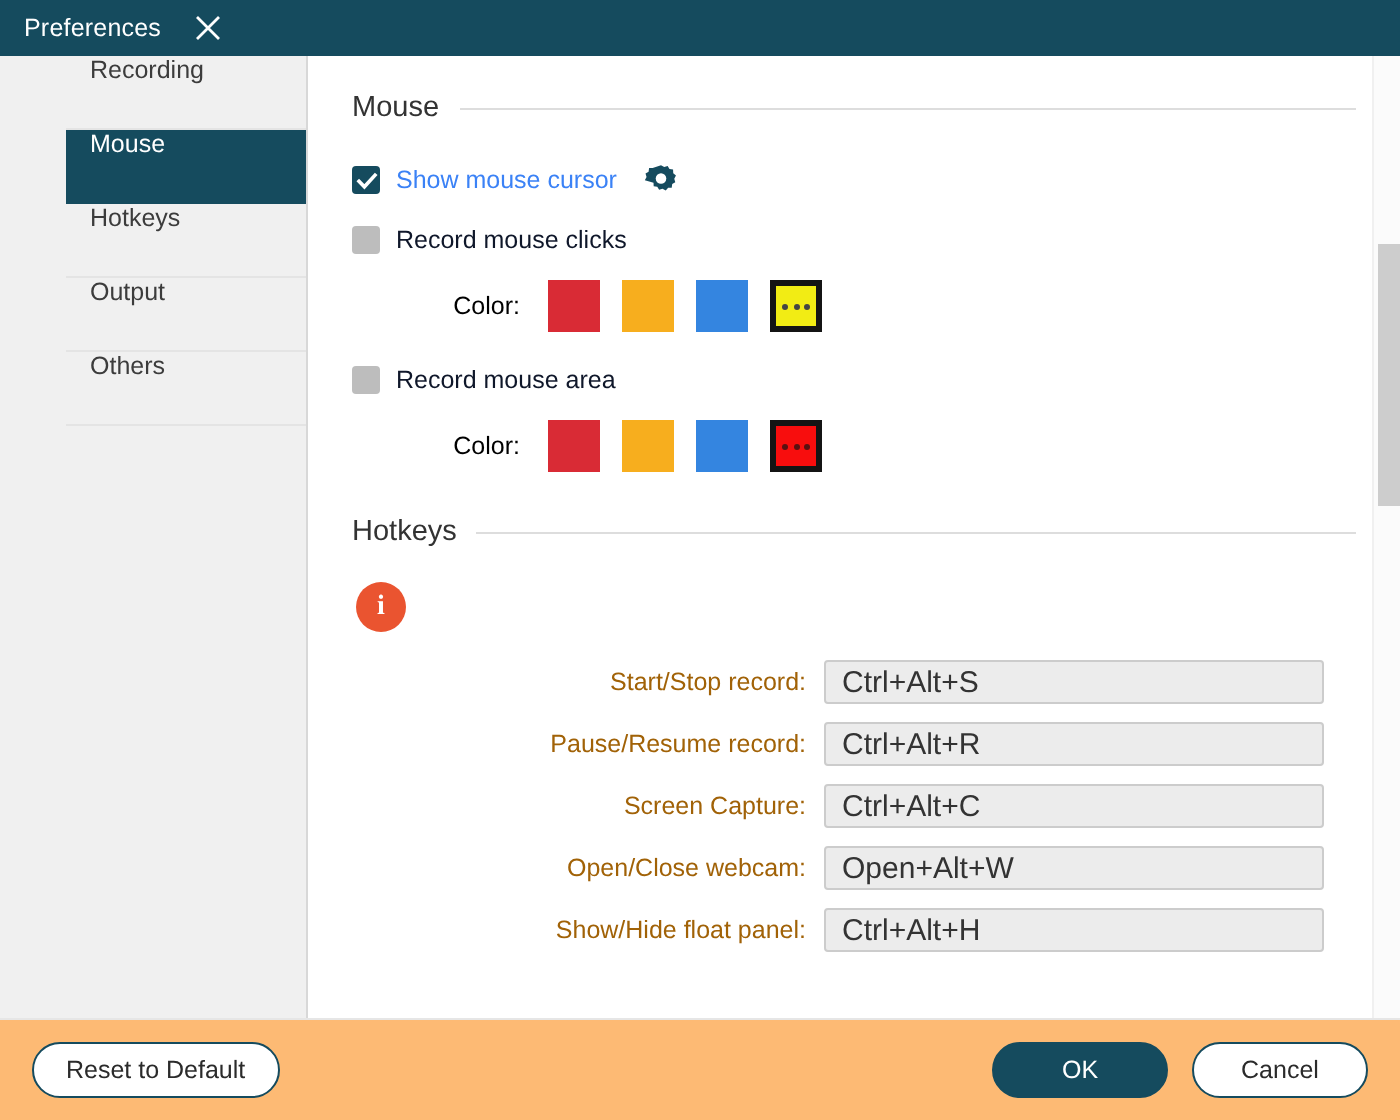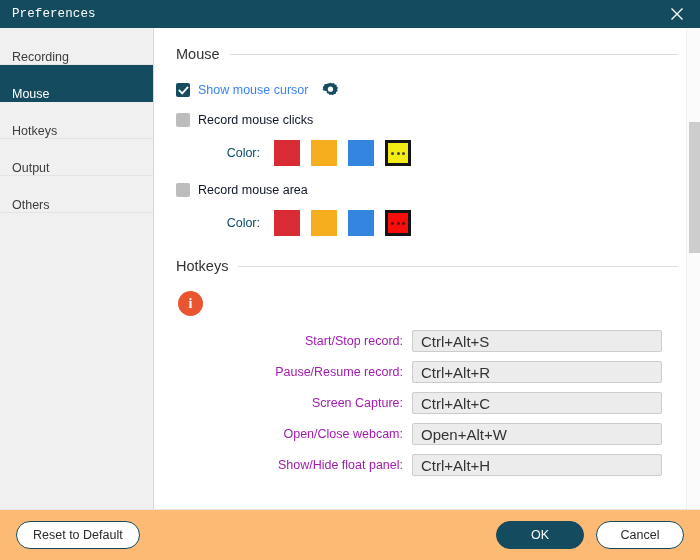--- a/index.html
+++ b/index.html
@@ -18,23 +18,21 @@
     display: flex;
     flex-direction: column;
   }
 
   
   .titlebar {
     height: 28px;
     background: #154B5E;
     display: flex;
     align-items: center;
-    justify-content: space-between;
     flex: 0 0 28px;
-    font-family: Liberation Mono, monospace;
   }
   .titlebar-title {
     color: #ffffff;
     font-size: 12.5px;
     padding-left: 12px;
     letter-spacing: .1px;
   }
   .close-btn {
     width: 46px; height: 28px;
     display: flex; align-items: center; justify-content: center;
@@ -56,26 +54,27 @@
   .sidebar {
     width: 154px;
     flex: 0 0 154px;
     background: #f0f0f0;
     border-right: 1px solid #d8d8d8;
     padding-top: 0;
   }
   .side-item {
     height: 37px;
     display: flex;
-    align-items: flex-end;
+    align-items: flex-start;
     padding-left: 12px;
     font-size: 12.5px;
     color: #3c3c3c;
     cursor: pointer;
     border-bottom: 1px solid #e4e4e4;
+    margin-left: 33px;
   }
   .side-item.active {
     background: #154B5E;
     color: #ffffff;
     border-bottom: 1px solid #154B5E;
   }
 
   
   .content {
     flex: 1 1 auto;
@@ -137,21 +136,21 @@
   }
 
   .color-row {
     display: flex;
     align-items: center;
     margin-top: 8px;
     padding-left: 28px;
   }
   .color-label {
     font-size: 12.5px;
-    color: #0c4a6e;
+    color: #000000;
     width: 56px;
     text-align: right;
     margin-right: 14px;
   }
   .swatches { display: flex; gap: 11px; }
   .sw {
     width: 26px; height: 26px;
     cursor: pointer;
     position: relative;
     display: flex; align-items: center; justify-content: center;
@@ -191,21 +190,21 @@
   .hk-row {
     display: flex;
     align-items: center;
     margin-bottom: 9px;
   }
   .hk-label {
     width: 236px;
     flex: 0 0 236px;
     text-align: right;
     font-size: 12.5px;
-    color: #a21caf;
+    color: #a16207;
     padding-right: 9px;
   }
   .hk-input {
     flex: 1 1 auto;
     height: 22px;
     background: #ececec;
     border: 1px solid #cccccc;
     border-radius: 2px;
     font-size: 15px;
     color: #333333;

